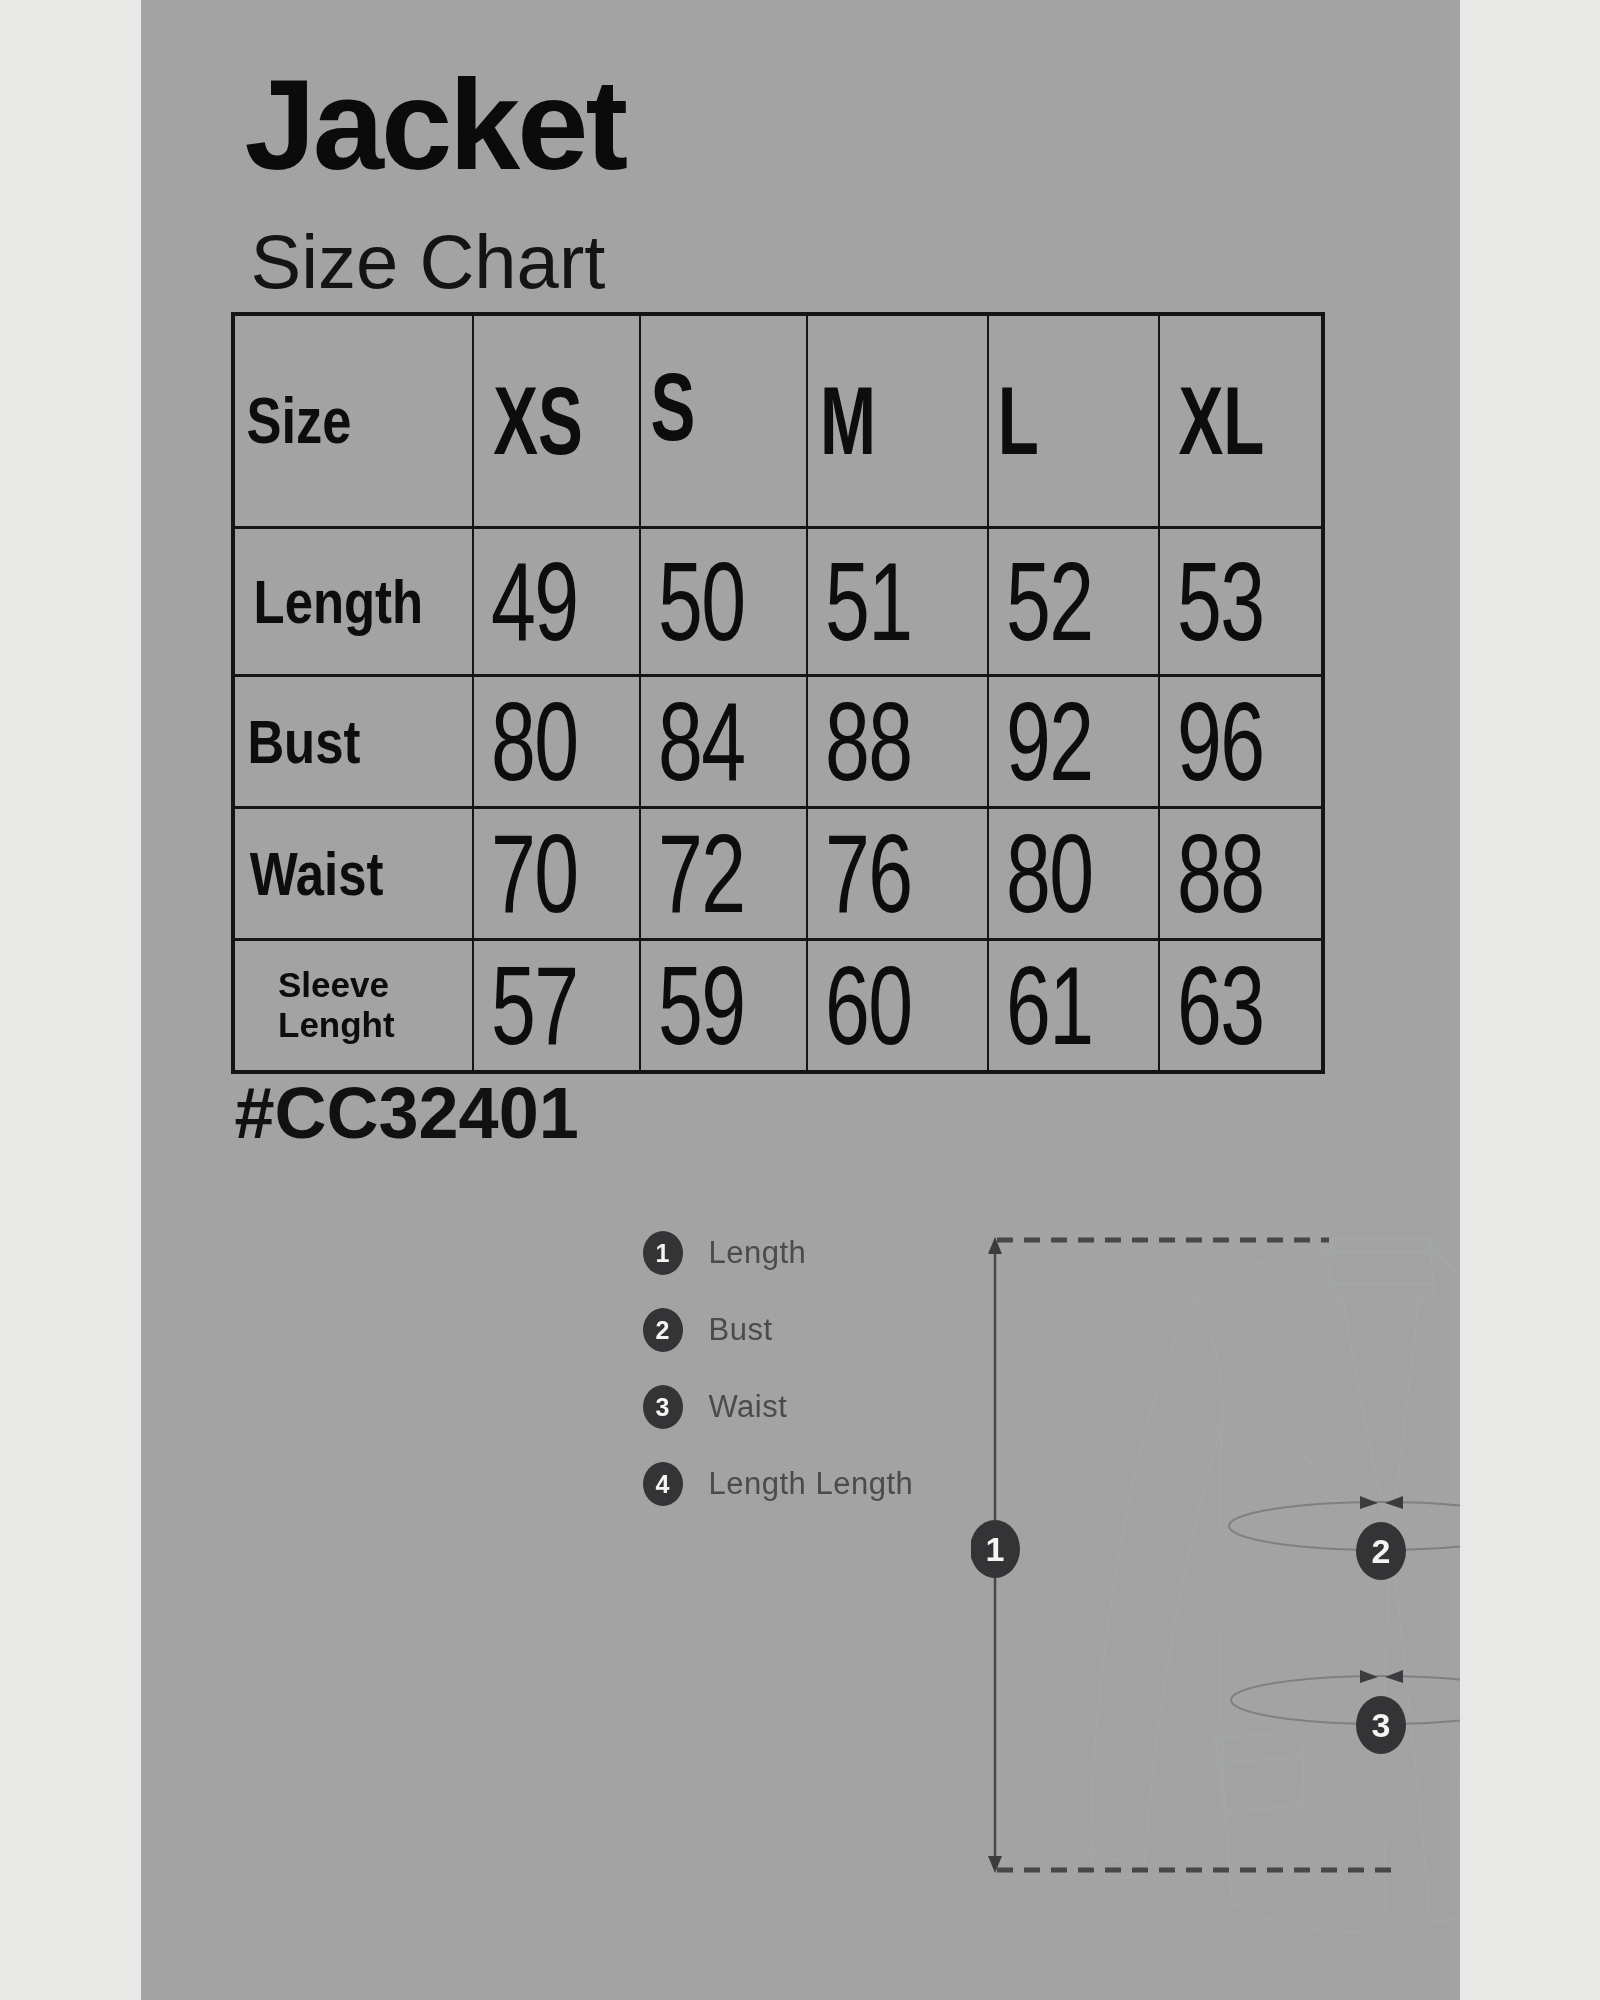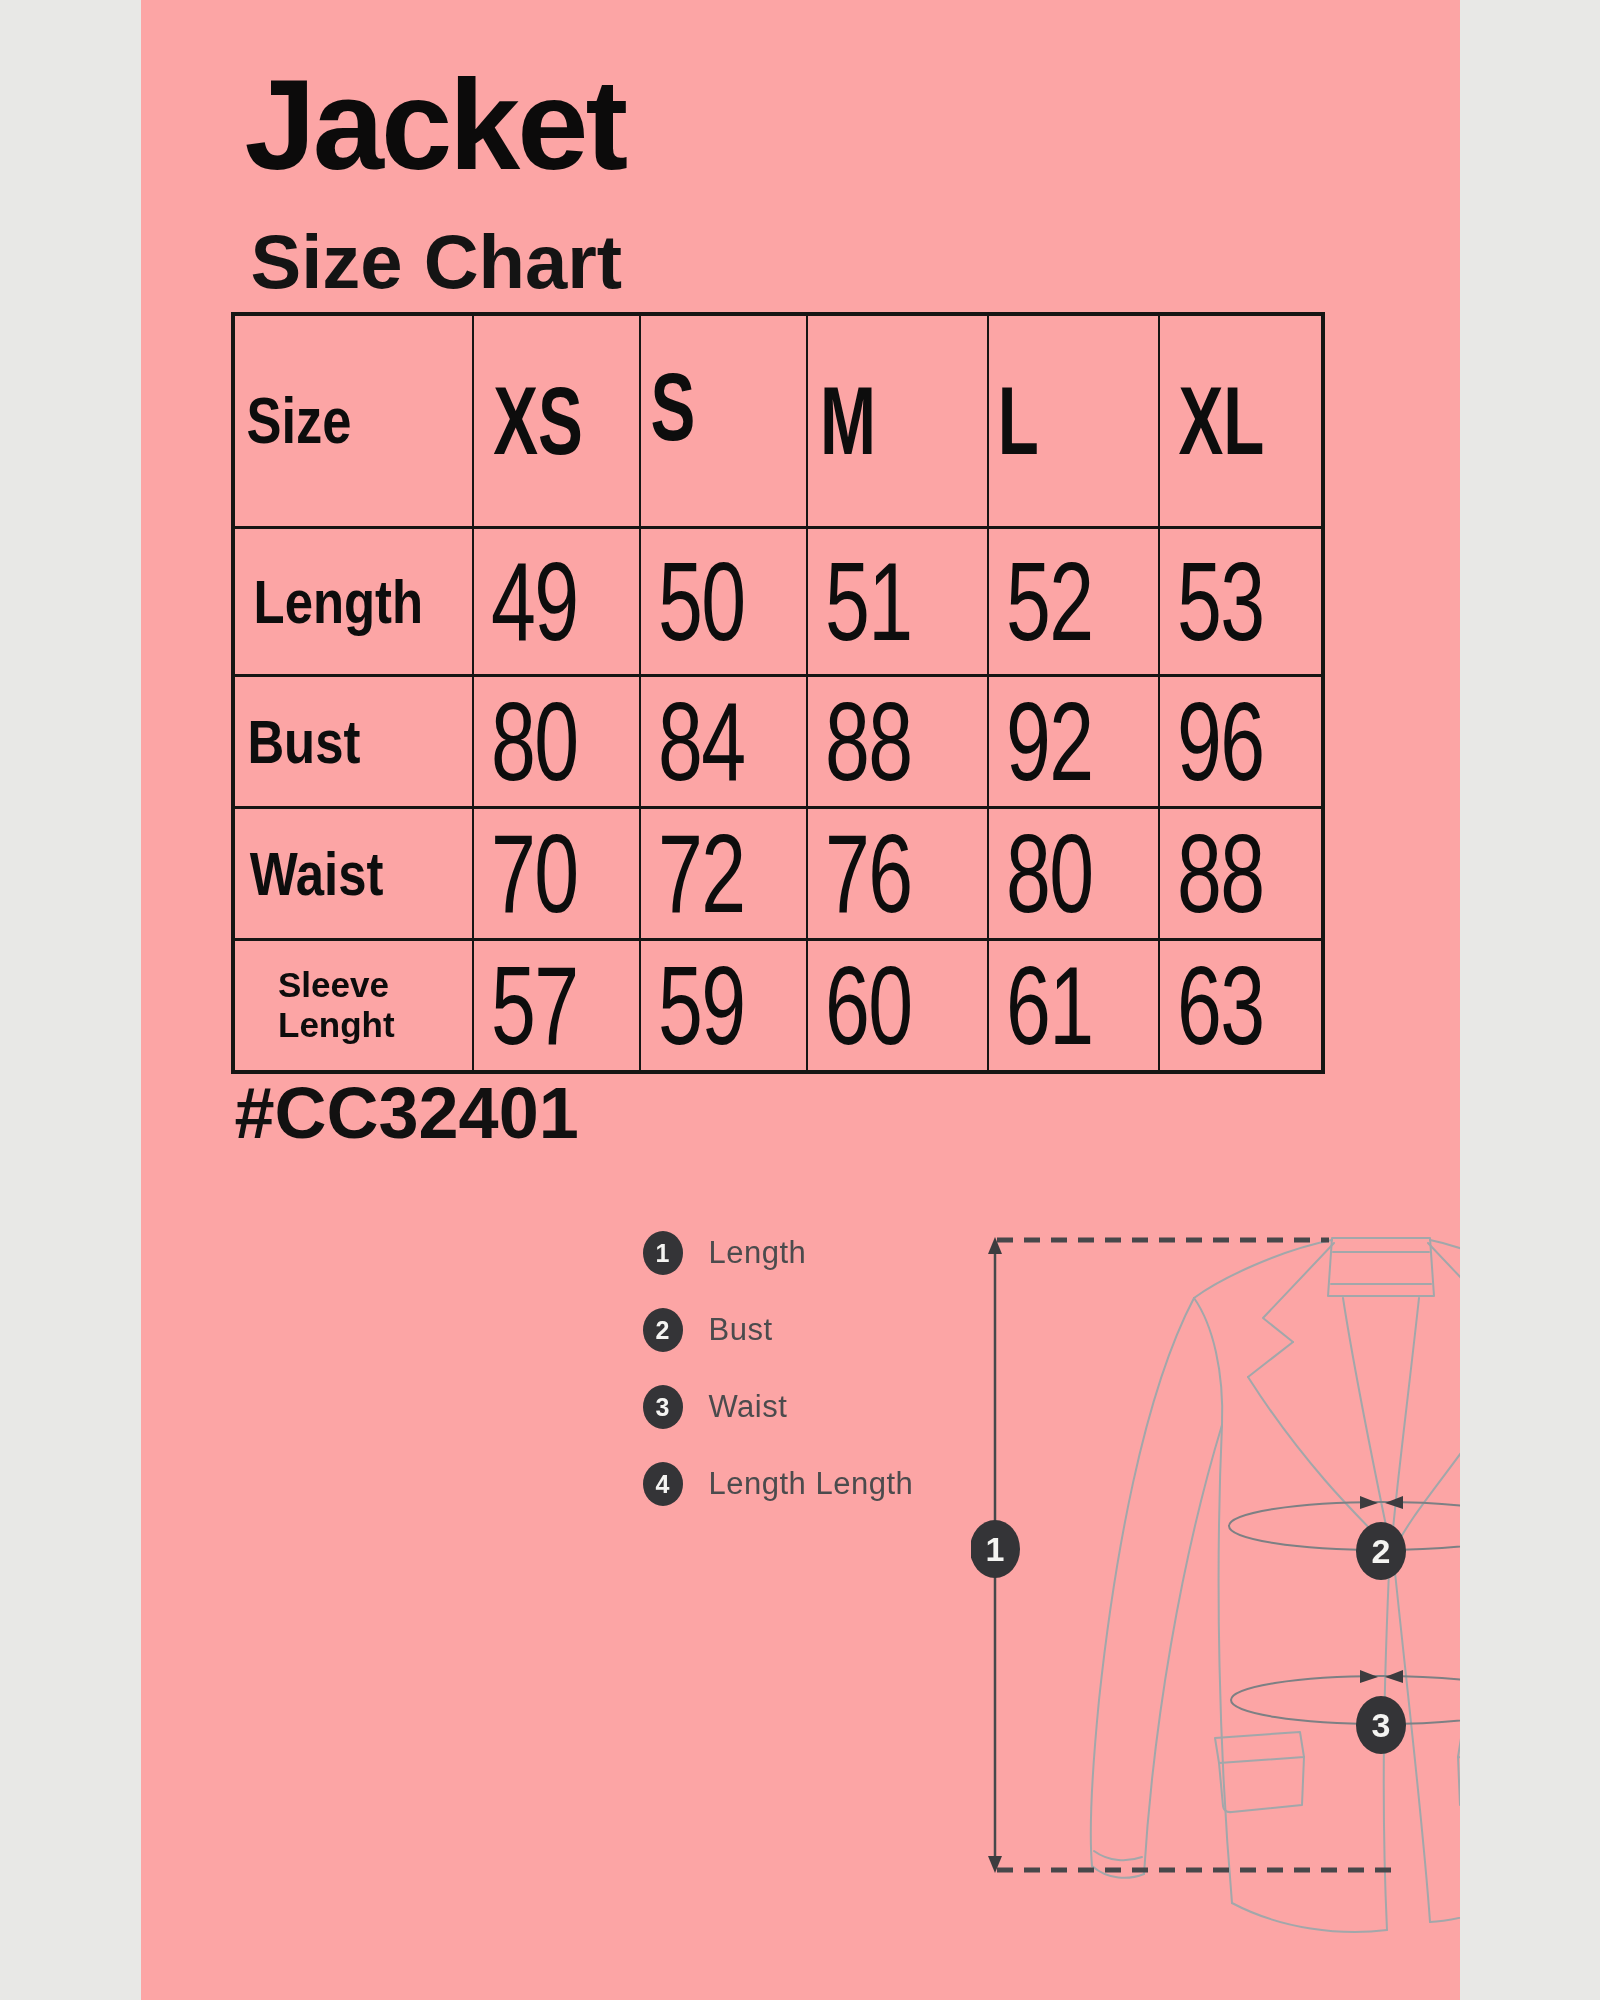--- a/index.html
+++ b/index.html
@@ -3,33 +3,33 @@
 <meta charset="utf-8">
 <style>
   html,body{margin:0;padding:0;}
   body{
     font-family:"Liberation Sans",sans-serif;
     background:#e8e8e6;
   }
   #canvas{
     position:relative;
     width:1319px;height:2000px;
-    background:#fca5a5;
+    background:#a3a3a3;
     overflow:hidden;
     margin:0 auto;
   }
   
   .title{
     position:absolute;left:104px;top:58px;
     font-size:128px;font-weight:700;color:#0c0b0b;
     letter-spacing:-3px;line-height:1.05;
   }
   .subtitle{
     position:absolute;left:110px;top:218px;
-    font-size:76px;font-weight:700;color:#141414;
+    font-size:76px;font-weight:400;color:#141414;
     letter-spacing:0px;
     text-align:right;
   }
   
   .size-table{
     position:absolute;left:90px;top:312px;
     border-collapse:collapse;
     table-layout:fixed;
     background:transparent;
     border:4px solid #161514;

